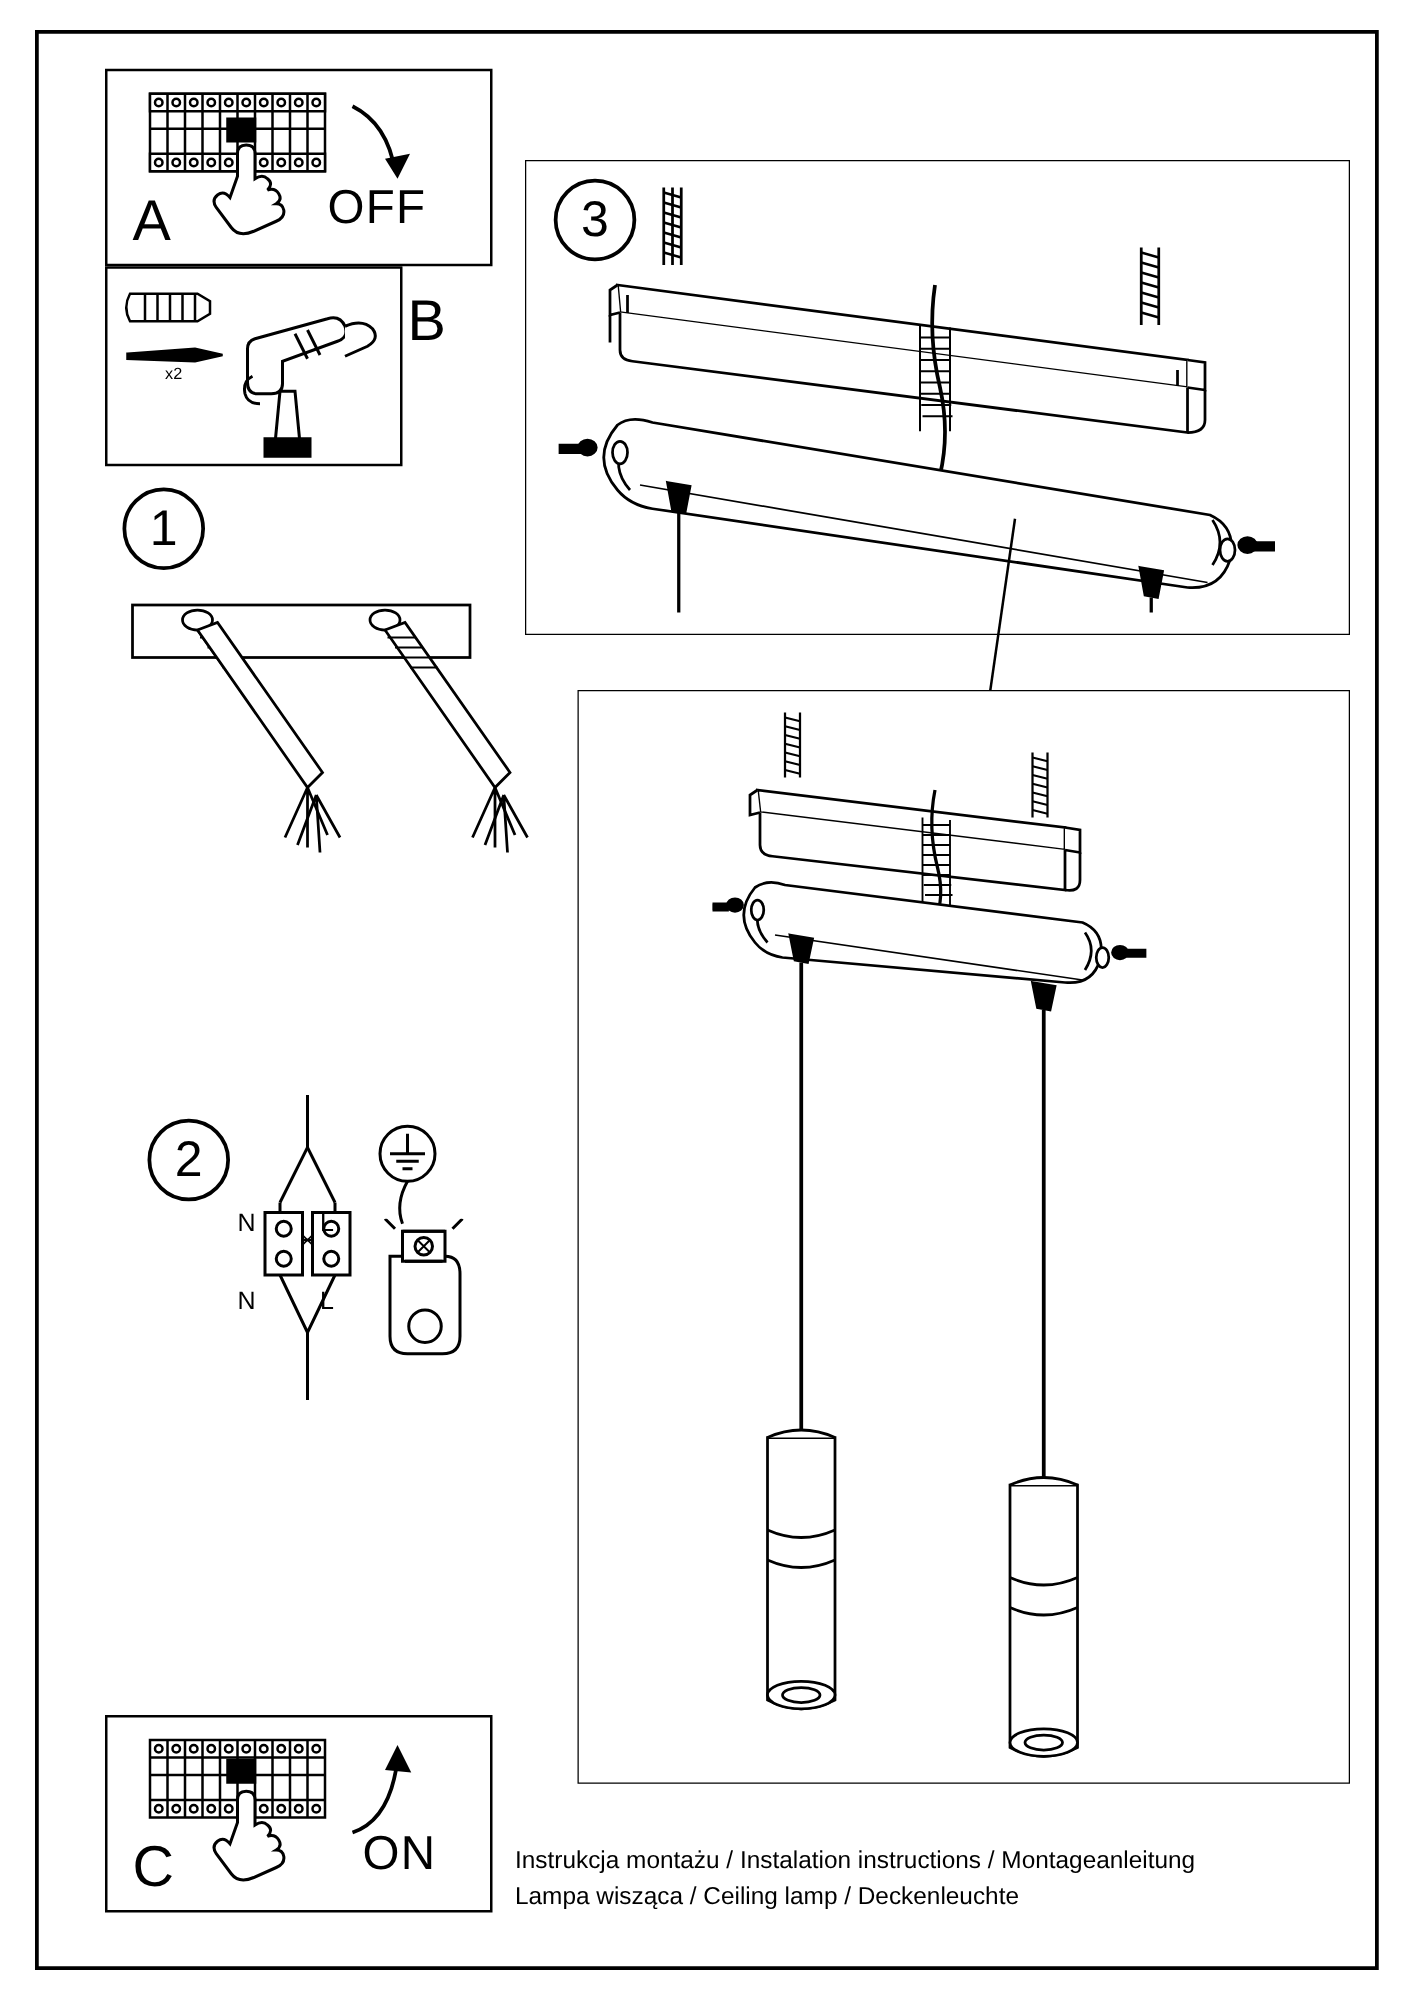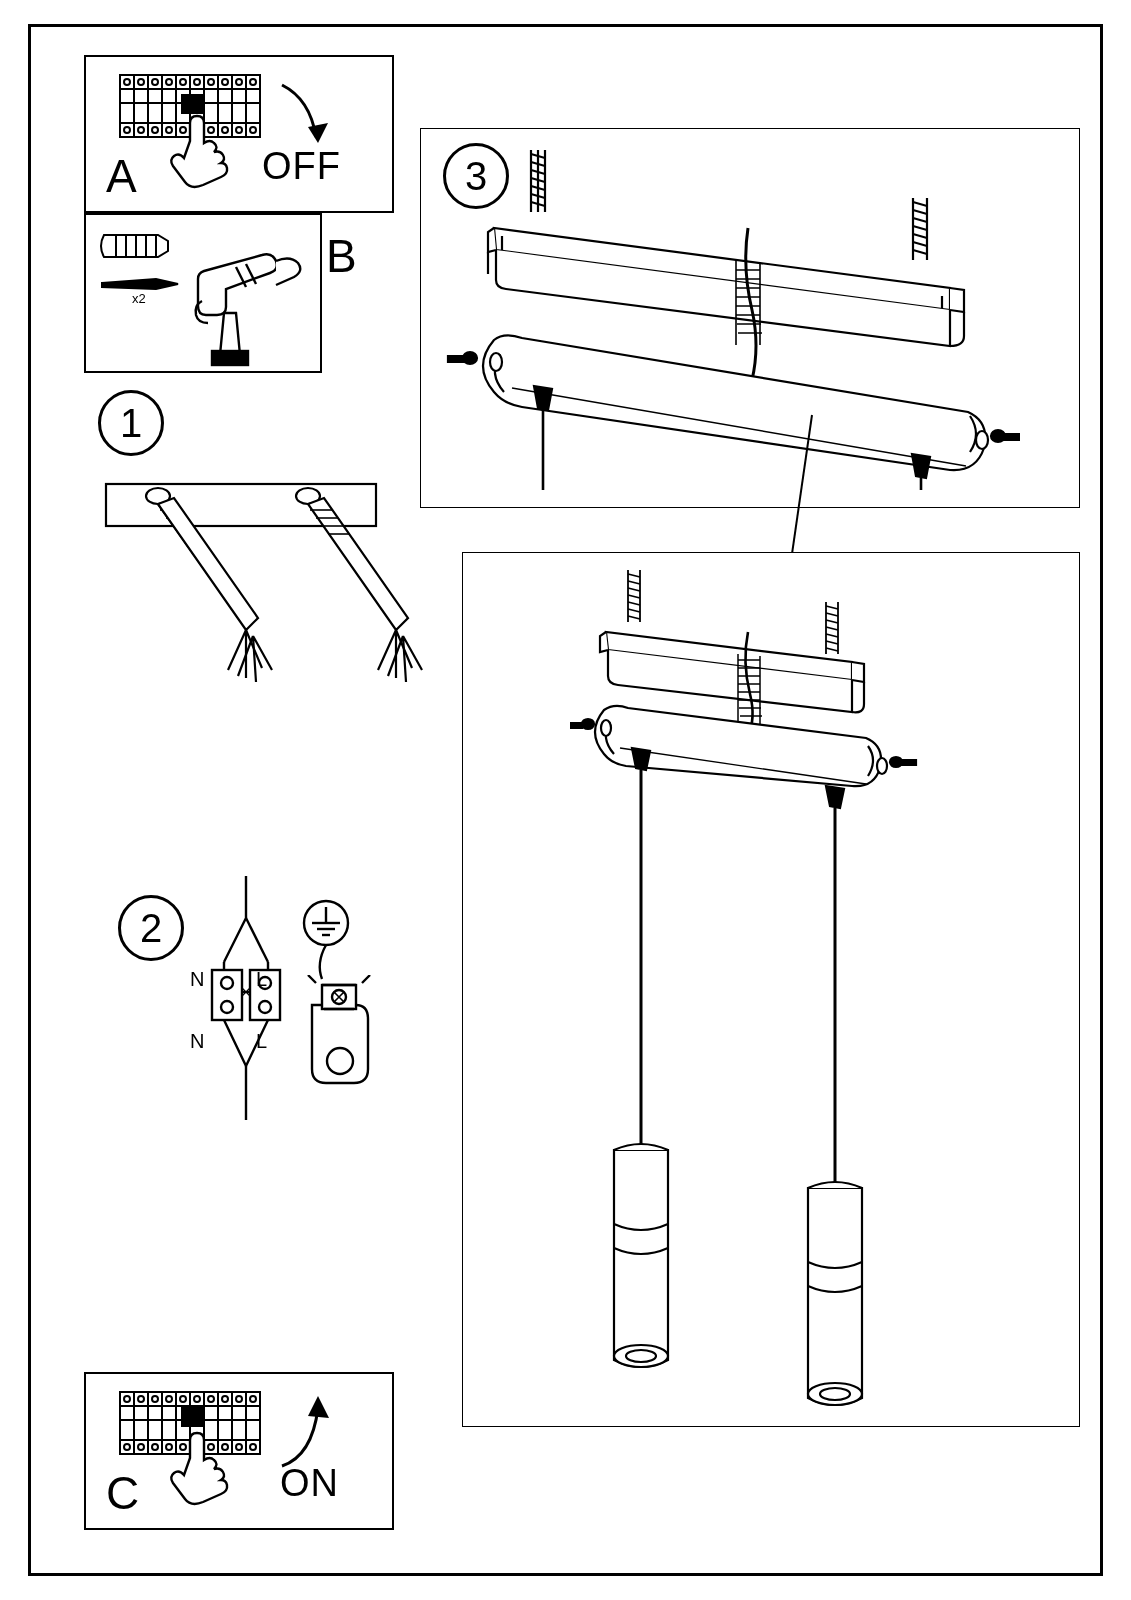--- a/index.html
+++ b/index.html
@@ -445,17 +445,19 @@
                  q6 -2 9 3 q3 5 -2 8
                  q5 0 6 5 q1 6 -6 9
                  l-18 8 q-12 5 -18 -3 l-12 -16 q-4 -6 1 -10 q5 -4 10 2 z"></path>
       </g>
       <g fill="none" stroke="#000" stroke-width="3">
         <path d="M196 92 q30 -10 36 -58"></path>
         <path d="M222 42 L232 22 L243 44 Z" fill="#000" stroke="none"></path>
       </g>
     </svg>
     <div class="big-letter" style="left:20px; top:96px;">C</div>
-    <div class="word" style="left:194px; top:88px;">ON</div>
-  </div>
-
+    <div class="word" style="left:204px; top:88px;">ON</div>
+  </div>
+
+  <div class="caption" style="left:412px; top:1474px;">Instrukcja montażu / Instalation instructions / Montageanleitung</div>
+  <div class="caption" style="left:412px; top:1503px;">Lampa wisząca / Ceiling lamp / Deckenleuchte</div>
 
 </div>
 
 </body></html>

